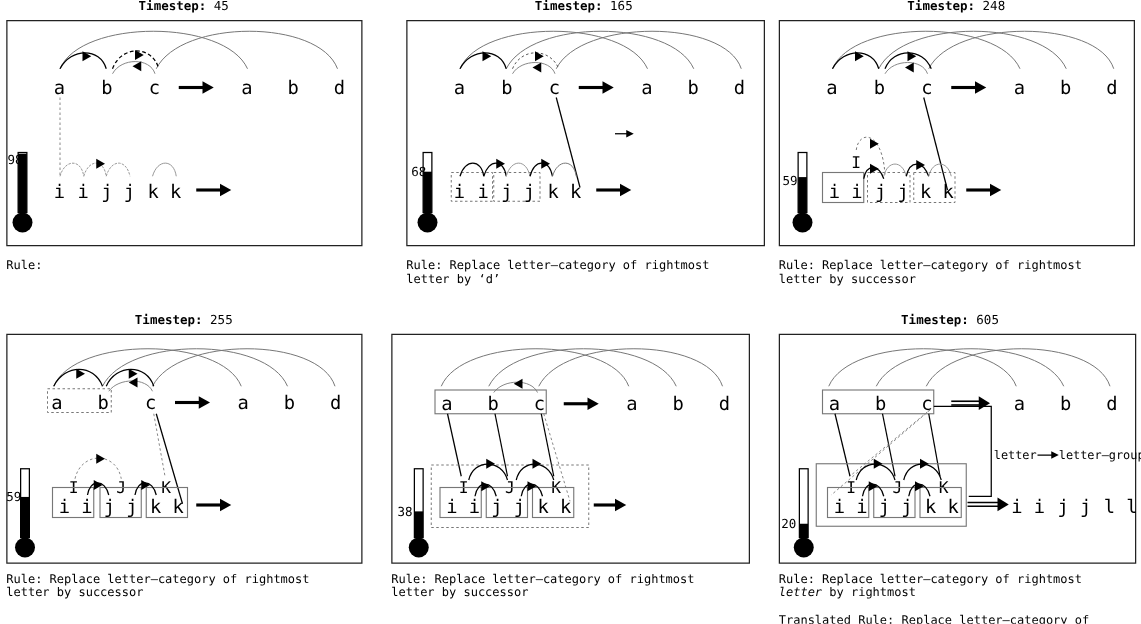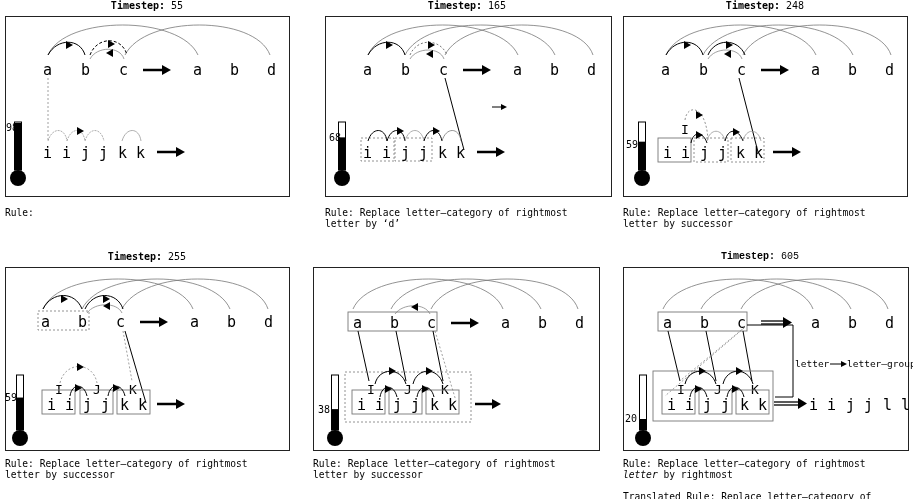--- a/index.html
+++ b/index.html
@@ -17,21 +17,21 @@
   svg text.let { font-family: "DejaVu Sans Mono", monospace; font-size: 15px; }
   svg text.small { font-family: "DejaVu Sans Mono", monospace; font-size: 10px; }
   svg text.temp { font-family: "DejaVu Sans Mono", monospace; font-size: 10px; }
 </style>
 </head>
 <body>
 
 <div class="panel" style="left:5px; top:0px;">
   <div class="ptitle" style="left:-8px;">
     <b>Timestep:</b>
-    <span>55</span>
+    <span>45</span>
   </div>
   <div class="pbox" style="top:16px;"></div>
   <svg width="300" height="200">
 
     <path d="M43,55 C60,15 175,15 193,55" fill="none" stroke="#777" stroke-width="0.8"></path>
     <path d="M120,55 C140,15 250,15 265,55" fill="none" stroke="#777" stroke-width="0.8"></path>
 
     <path d="M43,55 C52,38 75,38 80,55" fill="none" stroke="#000" stroke-width="1"></path>
     <polygon points="61,41 68,45 61,49" fill="#000"></polygon>
 
@@ -320,21 +320,21 @@
         <rect x="18.5" y="124" width="7" height="55" fill="#fff" stroke="#000" stroke-width="1"></rect>
         <rect x="18.5" y="158.1" width="7" height="20.9" fill="#000"></rect>
         <circle cx="22" cy="187" r="8" fill="#000"></circle>
       </g>
     <text class="temp" x="5" y="162">38</text>
   </svg>
   <div class="rule" style="top:207px;"><b>Rule:</b><span> Replace letter–category of rightmost</span><br><span>letter by successor</span></div>
 </div>
 
 <div class="panel" style="left:623px; top:251px; width:290px;">
-  <div class="ptitle" style="left:-8px;font-family:Liberation Mono, monospace;">
+  <div class="ptitle" style="left:-8px;">
     <b>Timestep:</b>
     <span>605</span>
   </div>
   <div class="pbox" style="top:16px; height:184px; width:286px;"></div>
   <svg width="300" height="205">
     <path d="M40,58 C57,18 175,18 190,58" fill="none" stroke="#777" stroke-width="0.8"></path>
     <path d="M78,58 C98,18 210,18 228,58" fill="none" stroke="#777" stroke-width="0.8"></path>
     <path d="M118,58 C138,18 252,18 265,58" fill="none" stroke="#777" stroke-width="0.8"></path>
     <rect x="35" y="61" width="89" height="19" fill="none" stroke="#777" stroke-width="0.9"></rect>
     <text class="let" x="40" y="77">a</text>

